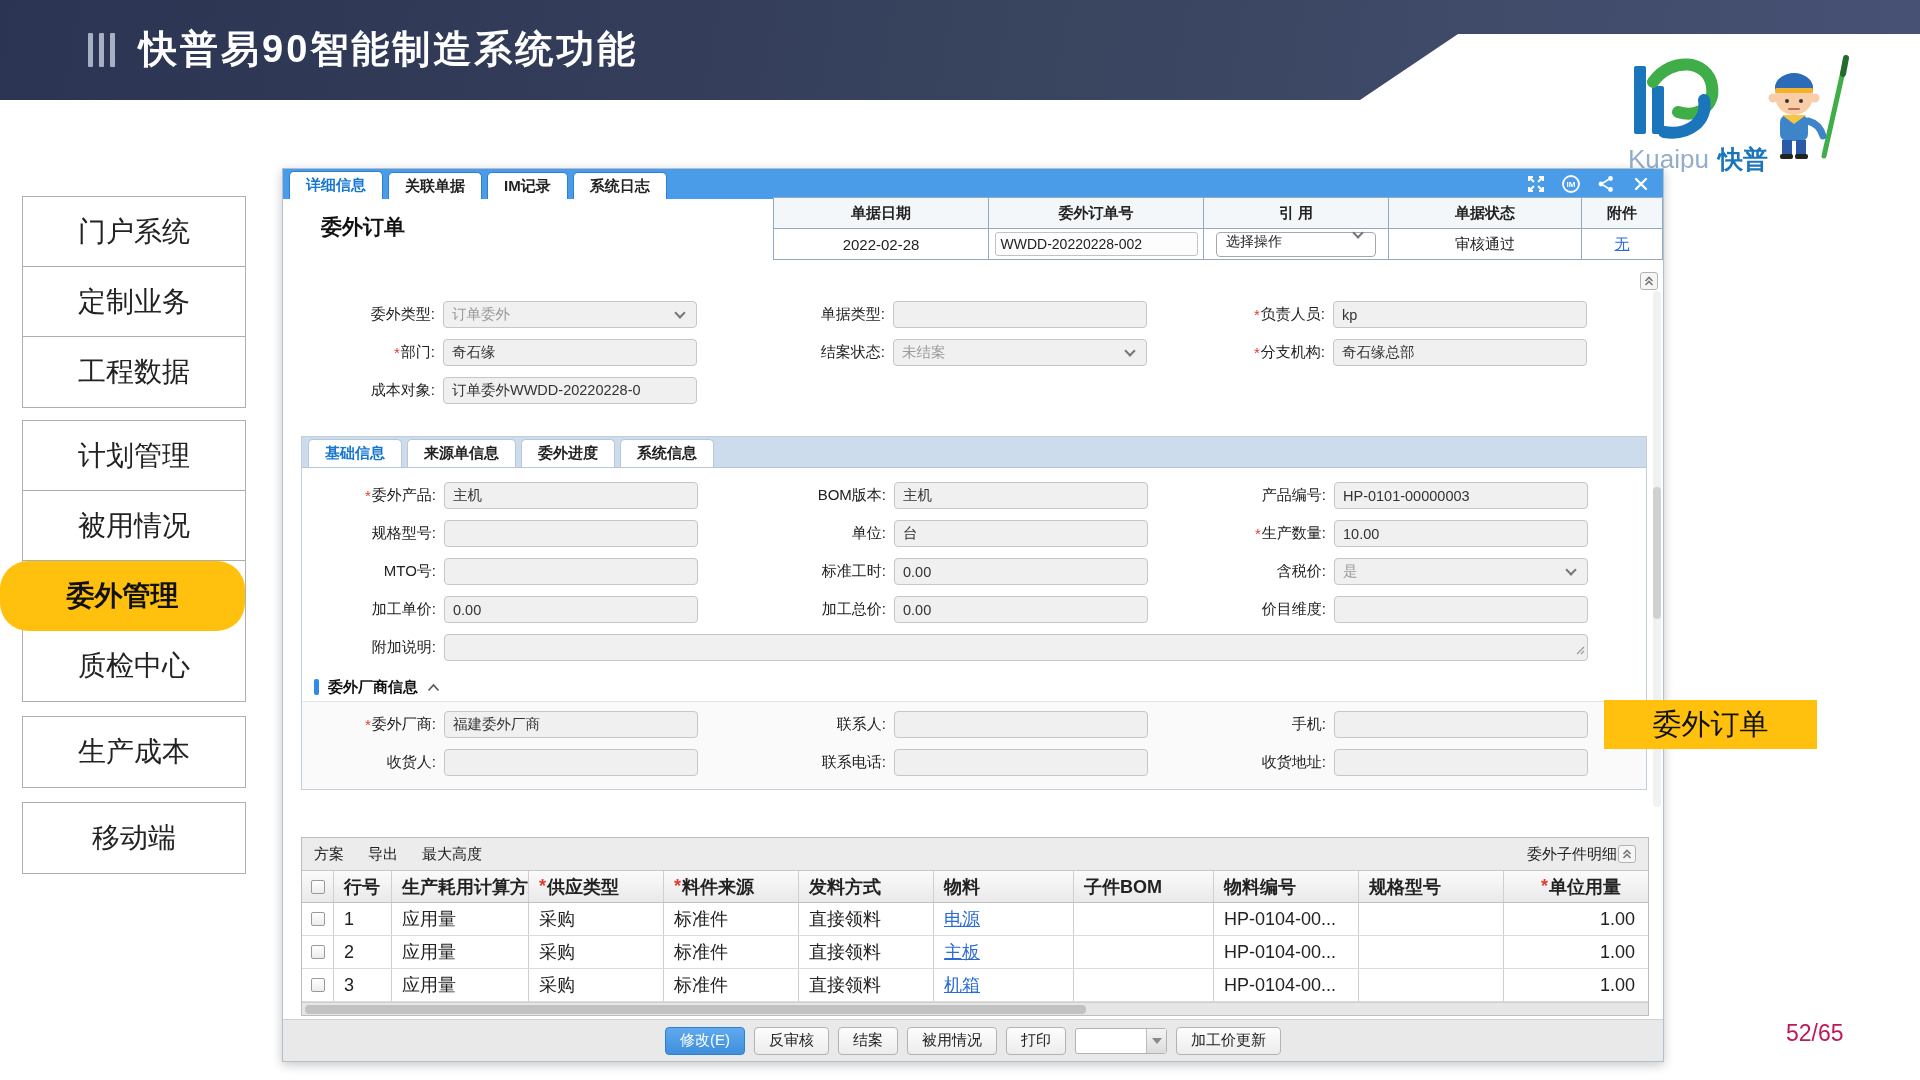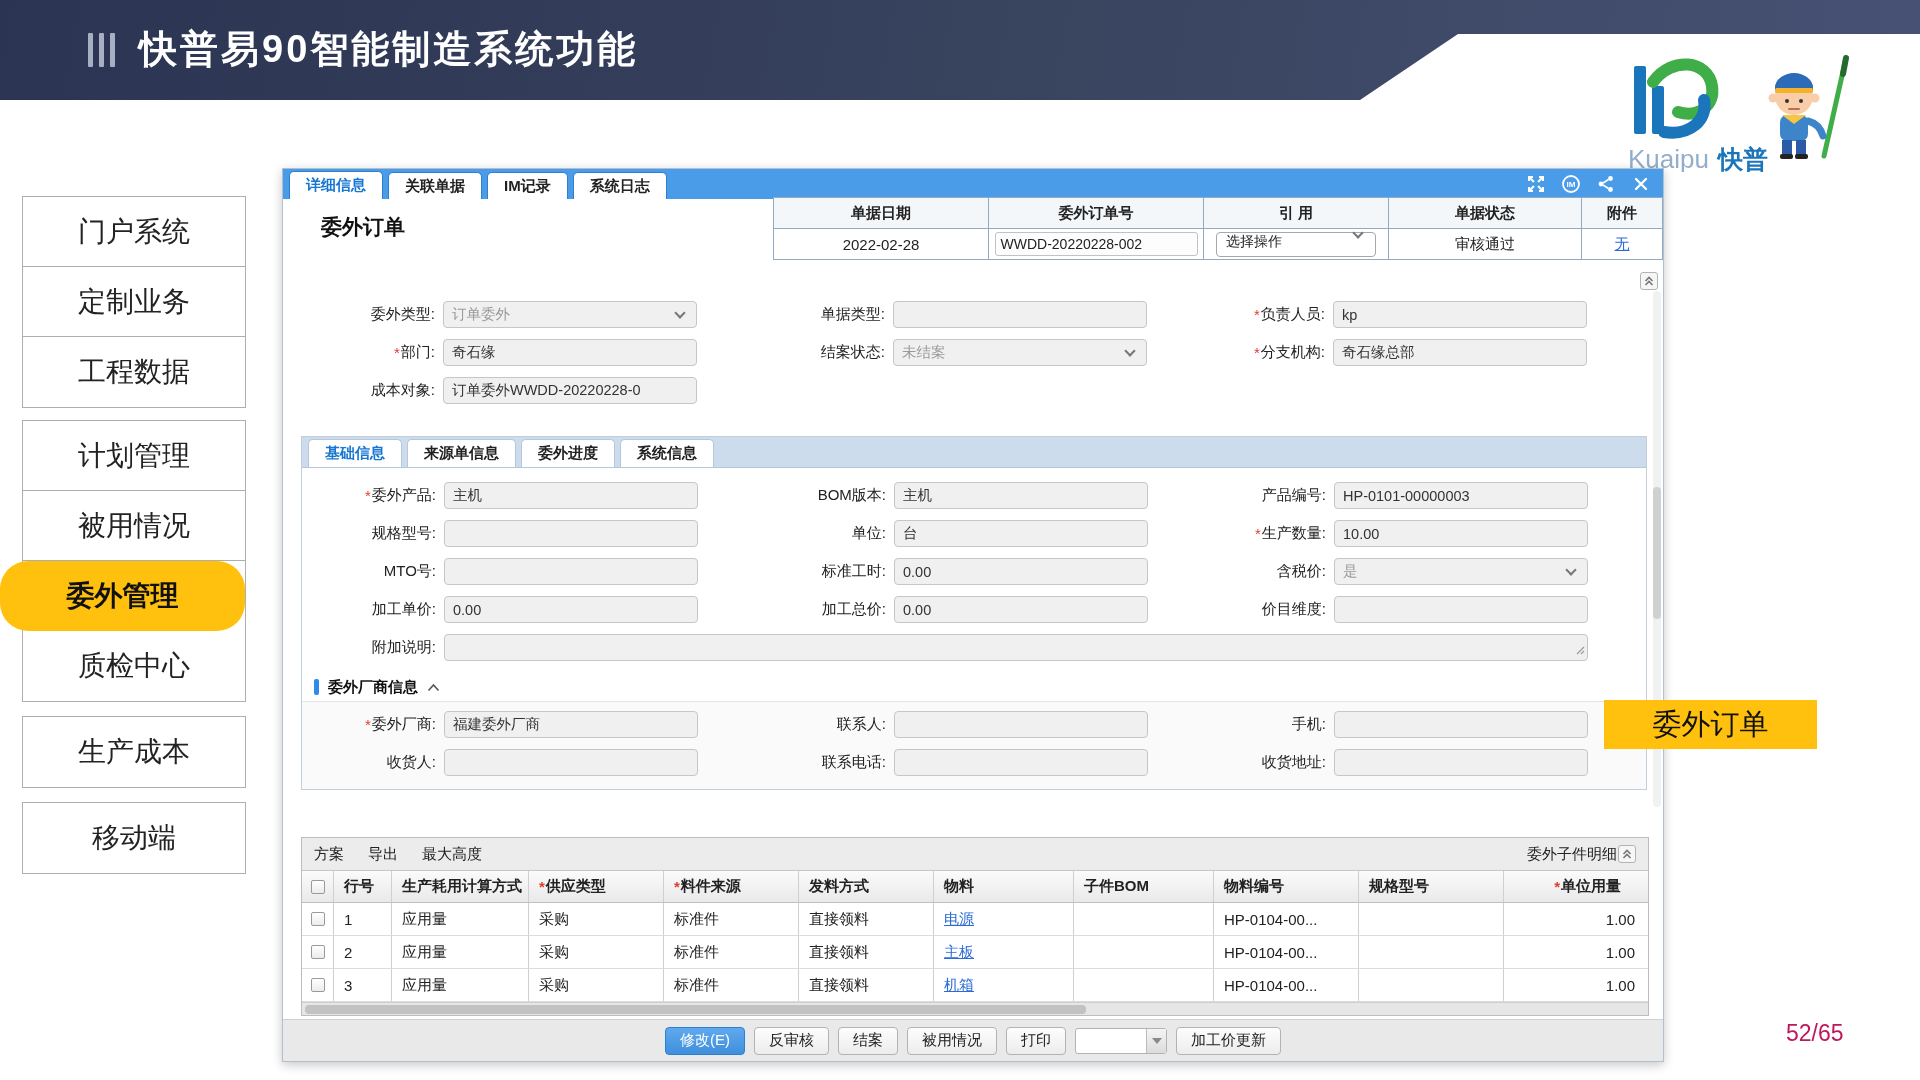--- a/index.html
+++ b/index.html
@@ -96,21 +96,21 @@
 
   
   .gridpanel{position:absolute;left:18px;top:668px;width:1348px;height:179px;border:1px solid #bdbdbd;background:#fff;overflow:hidden;}
   .gtoolbar{height:33px;background:#ececec;border-bottom:1px solid #c6c6c6;display:flex;align-items:center;
     padding:0 12px;font-size:15px;color:#222;}
   .gtool{margin-right:24px;cursor:pointer;}
   .gtb-right{margin-left:auto;display:flex;align-items:center;gap:1px;}
   .grid-cols{display:grid;grid-template-columns:32px 58px 137px 135px 135px 135px 140px 140px 145px 145px 146px;}
   .ghead{height:32px;background:linear-gradient(#fbfbfb,#e9e9e9);border-bottom:1px solid #c0c0c0;}
   .ghead .gc{font-weight:bold;}
-  .gc{display:flex;align-items:center;padding-left:10px;font-size:15px;color:#222;
+  .gc{display:flex;align-items:center;padding-left:10px;font-size:18px;color:#222;
     border-right:1px solid #cfcfcf;overflow:hidden;white-space:nowrap;text-align:right;}
   .gc.center{justify-content:center;padding-left:0;}
   .gc.num{justify-content:flex-end;padding-right:28px;padding-left:0;}
   .gc.numv{justify-content:flex-end;padding-right:14px;padding-left:0;}
   .grow{height:33px;border-bottom:1px solid #dcdcdc;background:#fff;}
   .cb{width:14px;height:14px;border:1px solid #9a9a9a;border-radius:2px;background:linear-gradient(#fff,#ececec);cursor:pointer;}
   .hscroll{position:absolute;left:0;right:0;bottom:0;height:13px;background:#e6e6e6;border-top:1px solid #cfcfcf;}
   .hscroll .thumb{position:absolute;left:3px;top:2px;width:58%;height:9px;background:#c2c2c2;border-radius:4px;cursor:grab;}
 
   

